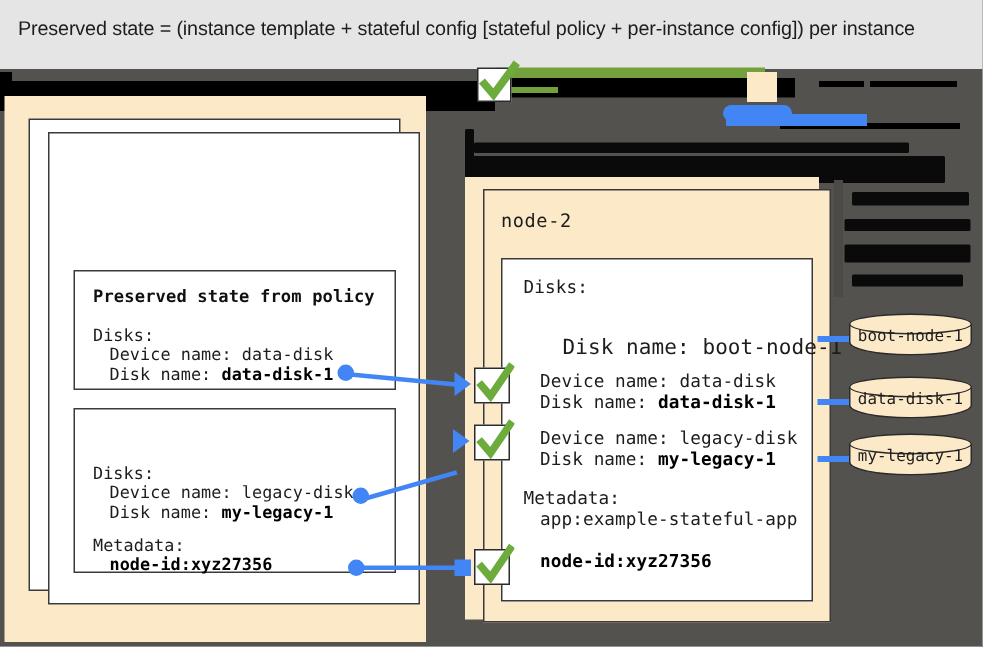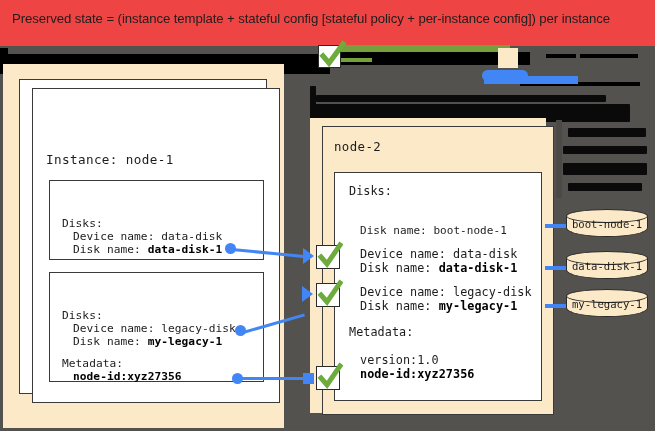--- a/index.html
+++ b/index.html
@@ -7,21 +7,21 @@
     width:655px;height:431px;overflow:hidden;
     background:#ffffff;
     font-family:"Liberation Sans", sans-serif;
     -webkit-font-smoothing:antialiased;
   }
   #root{position:relative;width:655px;height:431px;}
 
   
   .caption-bar{
     position:absolute;left:0;top:0;width:655px;height:46px;
-    background:#ef4444;
+    background:#e5e5e5;
   }
   .caption-text{
     position:absolute;left:12px;top:11px;
     font-size:13.2px;color:#1d1d1d;letter-spacing:-0.1px;
     white-space:nowrap;
   }
 
   
   .dark-canvas{
     position:absolute;left:0;top:46px;width:655px;height:385px;
@@ -180,53 +180,53 @@
   <div class="panel-left">
     <div class="panel-title">
       <span class="b">Managed instances</span><br>
       <span>(intended configuration, status)</span><br>
       <span class="b">autogenerated</span>
     </div>
   </div>
 
   <div class="stack-back"></div>
   <div class="stack-front"></div>
-  <div class="inst-label">Instance: node-1</div>
 
   <div class="sub-box" style="left:49px;top:180px;width:213px;height:78px;">
+    <div class="hdr" style="position:absolute;left:12px;top:9px;">Preserved state from policy</div>
     <div class="mono" style="position:absolute;left:12px;top:36px;">Disks:</div>
     <div class="mono ind" style="position:absolute;left:12px;top:49px;">Device name: data-disk</div>
     <div class="mono ind" style="position:absolute;left:12px;top:62px;"><span>Disk name: </span><b>data-disk-1</b></div>
   </div>
 
   <div class="sub-box" style="left:49px;top:272px;width:213px;height:108px;">
     <div class="mono" style="position:absolute;left:12px;top:36px;">Disks:</div>
     <div class="mono ind" style="position:absolute;left:12px;top:49px;">Device name: legacy-disk</div>
     <div class="mono ind" style="position:absolute;left:12px;top:62px;"><span>Disk name: </span><b>my-legacy-1</b></div>
     <div class="mono" style="position:absolute;left:12px;top:84px;">Metadata:</div>
     <div class="mono ind" style="position:absolute;left:12px;top:97px;"><b>node-id:xyz27356</b></div>
   </div>
 
   <div class="panel-right"></div>
   <div class="inner-right"></div>
   <div class="node-label">node-2</div>
 
   <div class="white-right">
     <div class="mono" style="position:absolute;left:14px;top:11px;font-size:11.8px;">Disks:</div>
 
-    <div class="mono ind" style="position:absolute;left:14px;top:51px;font-size:11px;"><span>Disk name: </span><span>boot-node-1</span></div>
+    <div class="mono ind" style="position:absolute;left:29px;top:51px;font-size:14px;"><span>Disk name: </span><span>boot-node-1</span></div>
 
     <div class="mono ind" style="position:absolute;left:14px;top:74px;font-size:11.8px;">Device name: data-disk</div>
     <div class="mono ind" style="position:absolute;left:14px;top:88px;font-size:11.8px;"><span>Disk name: </span><b>data-disk-1</b></div>
 
     <div class="mono ind" style="position:absolute;left:14px;top:112px;font-size:11.8px;">Device name: legacy-disk</div>
     <div class="mono ind" style="position:absolute;left:14px;top:126px;font-size:11.8px;"><span>Disk name: </span><b>my-legacy-1</b></div>
 
     <div class="mono" style="position:absolute;left:14px;top:152px;font-size:11.8px;">Metadata:</div>
-    <div class="mono ind" style="position:absolute;left:14px;top:180px;font-size:11.8px;">version:1.0</div>
+    <div class="mono ind" style="position:absolute;left:14px;top:166px;font-size:11.8px;">app:example-stateful-app</div>
     <div class="mono ind" style="position:absolute;left:14px;top:194px;font-size:11.8px;font-weight:bold;color:#000;">node-id:xyz27356</div>
   </div>
 
   <div class="check" style="left:316px;top:245px;">
     <svg width="28" height="30" viewBox="0 0 28 30">
       <path d="M6 17 L12 24 L25 5" stroke="#6cab3c" stroke-width="5" fill="none" stroke-linecap="square"></path>
     </svg>
   </div>
   <div class="check" style="left:316px;top:283px;">
     <svg width="28" height="30" viewBox="0 0 28 30">

